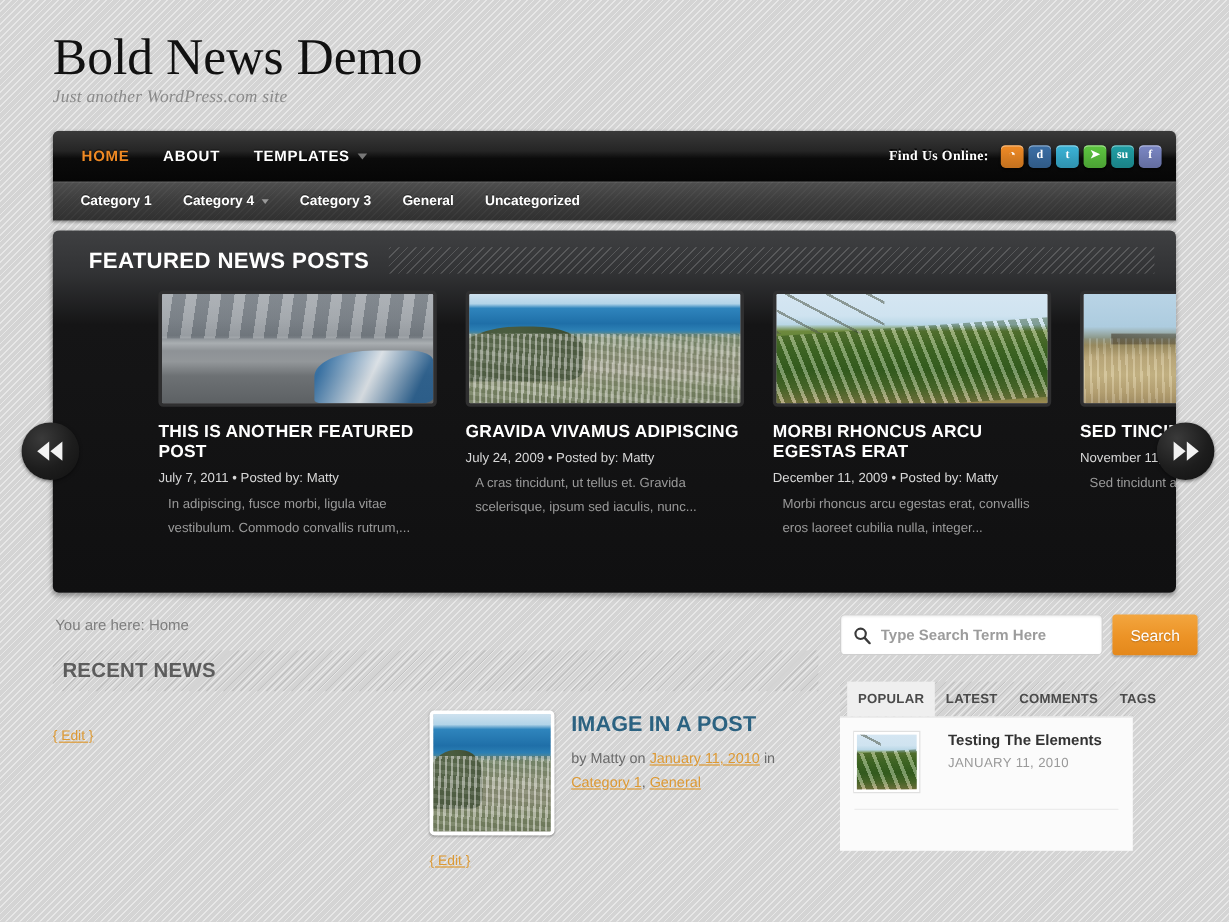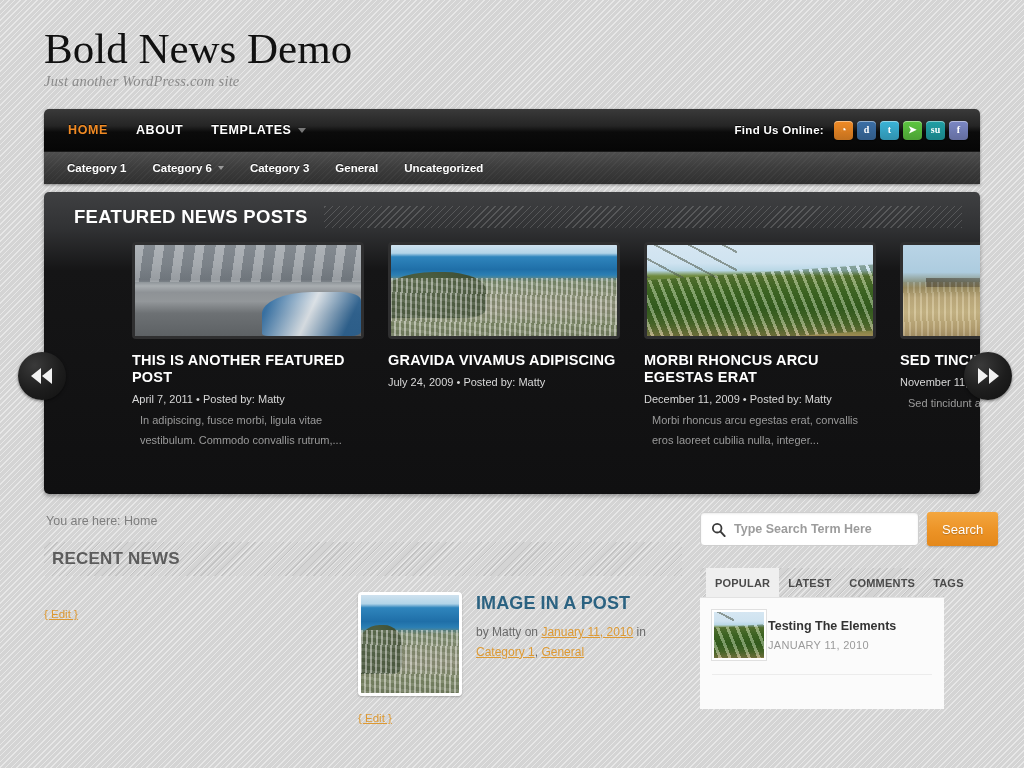--- a/index.html
+++ b/index.html
@@ -87,20 +87,21 @@
   .findus {
     margin-left: auto;
     display: flex;
     align-items: center;
     gap: 10px;
   }
   .findus-label {
     color: #fff; font-size: 11.5px; font-weight: bold;
     letter-spacing: 0.3px;
     text-shadow: 0 -1px 0 rgba(0,0,0,0.8);
+    font-family: Liberation Serif, serif;
   }
   .social-row { display: flex; gap: 4px; }
   .soc {
     width: 19px; height: 19px;
     border-radius: 4px;
     display: flex; align-items: center; justify-content: center;
     font-size: 10px; font-weight: bold; color: #fff;
     cursor: pointer;
     box-shadow: inset 0 1px 0 rgba(255,255,255,0.45), 0 1px 1px rgba(0,0,0,0.6);
     font-family: "Liberation Serif", serif;
@@ -369,21 +370,21 @@
     letter-spacing: 0.2px;
   }
   .tab.active { background: #efefef; }
 
   .tabs-body {
     background: #fbfbfb;
     border-top: 1px solid #e2e2e2;
     padding: 12px 12px 6px 12px;
     min-height: 112px;
   }
-  .widget-item { display: flex; gap: 2px; align-items: center; padding-bottom: 14px; border-bottom: 1px solid #ececec; }
+  .widget-item { display: flex; gap: 24px; align-items: flex-start; padding-bottom: 14px; border-bottom: 1px solid #ececec; }
   .widget-thumb {
     width: 54px; height: 50px;
     border: 2px solid #fff;
     box-shadow: 0 0 0 1px #e0e0e0;
     overflow: hidden; position: relative;
     flex: 0 0 54px;
   }
   .widget-thumb > div { position: absolute; inset: 0; }
   .widget-title {
     font-size: 12.5px; font-weight: bold; color: #333;
@@ -508,21 +509,21 @@
             <div class="soc" style="background: linear-gradient(rgb(122, 134, 196), rgba(122, 134, 196, 0.8));">f</div>
           </div>
       </div>
     </nav>
     <nav class="nav-sub">
       <div style="display:flex;align-items:center;" id="secondary-menu">
           <div class="subnav-item">
             <span>Category 1</span>
           </div>
           <div class="subnav-item">
-            <span>Category 6</span>
+            <span>Category 4</span>
             <span class="caret-sm"></span>
           </div>
           <div class="subnav-item">
             <span>Category 3</span>
           </div>
           <div class="subnav-item">
             <span>General</span>
           </div>
           <div class="subnav-item">
             <span>Uncategorized</span>
@@ -534,29 +535,30 @@
   <section class="slider-outer">
     <div class="slider-head">
       <h2 class="slider-title">FEATURED NEWS POSTS</h2>
     </div>
     <div class="slides" id="slides-track">
         <div class="slide">
           <div class="slide-thumb">
             <div class="ph-airport"></div>
           </div>
           <div class="slide-title">THIS IS ANOTHER FEATURED POST</div>
-          <div class="slide-meta"><span>April 7, 2011</span><span> • </span><span>Posted by:</span> <span>Matty</span></div>
+          <div class="slide-meta"><span>July 7, 2011</span><span> • </span><span>Posted by:</span> <span>Matty</span></div>
           <div class="slide-excerpt">In adipiscing, fusce morbi, ligula vitae vestibulum. Commodo convallis rutrum,...</div>
         </div>
         <div class="slide">
           <div class="slide-thumb">
             <div class="ph-city"></div>
           </div>
           <div class="slide-title">GRAVIDA VIVAMUS ADIPISCING</div>
           <div class="slide-meta"><span>July 24, 2009</span><span> • </span><span>Posted by:</span> <span>Matty</span></div>
+          <div class="slide-excerpt">A cras tincidunt, ut tellus et. Gravida scelerisque, ipsum sed iaculis, nunc...</div>
         </div>
         <div class="slide">
           <div class="slide-thumb">
             <div class="ph-vine"></div>
           </div>
           <div class="slide-title">MORBI RHONCUS ARCU EGESTAS ERAT</div>
           <div class="slide-meta"><span>December 11, 2009</span><span> • </span><span>Posted by:</span> <span>Matty</span></div>
           <div class="slide-excerpt">Morbi rhoncus arcu egestas erat, convallis eros laoreet cubilia nulla, integer...</div>
         </div>
         <div class="slide">

